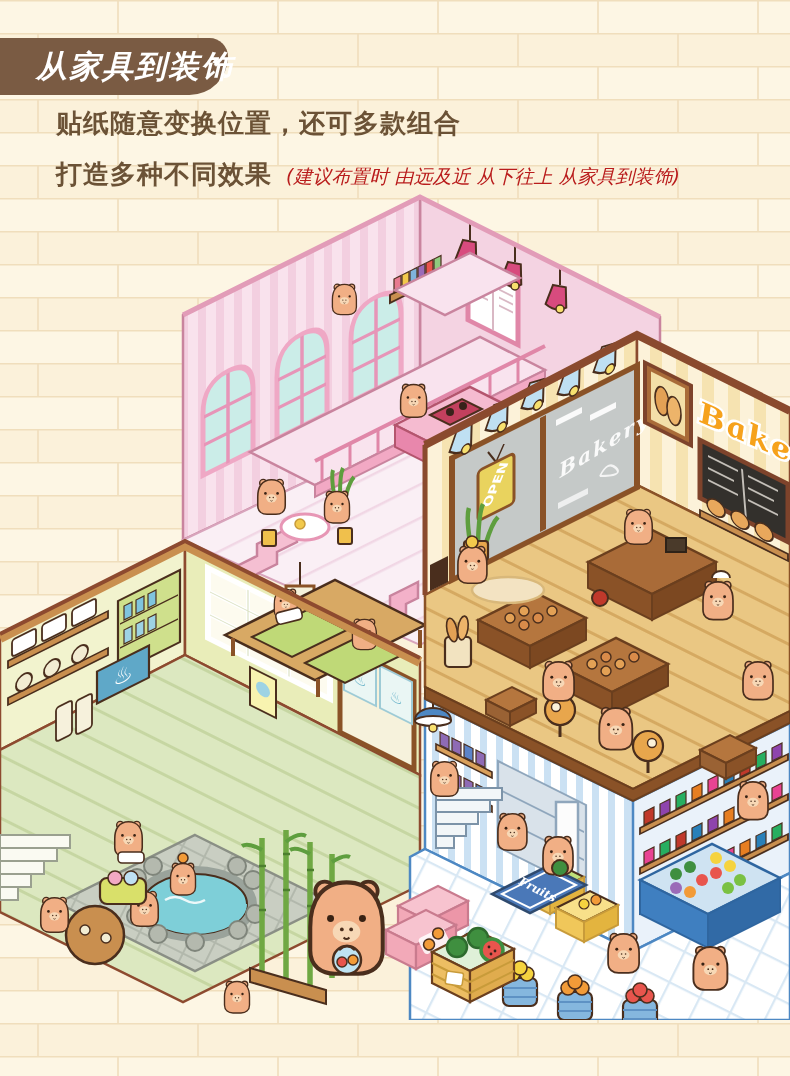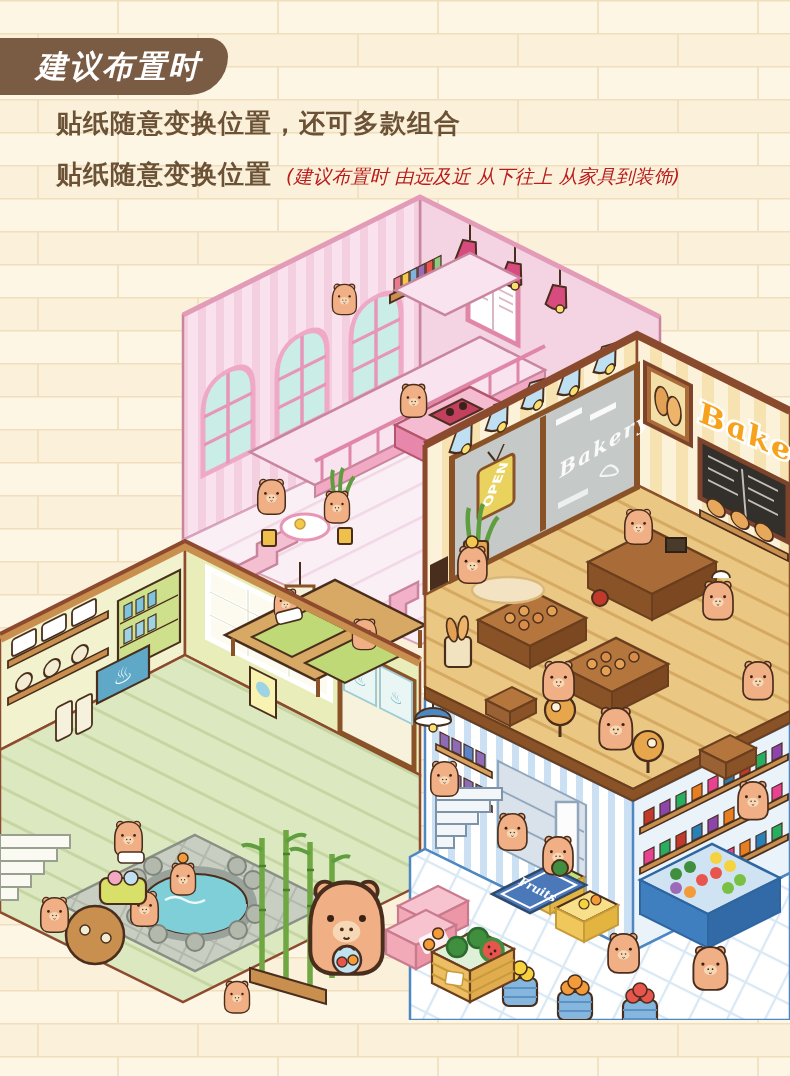--- a/index.html
+++ b/index.html
@@ -44,27 +44,27 @@
       <rect width="160" height="33" fill="#FDF6E4"></rect>
       <rect y="33" width="160" height="33" fill="#FBF1DA"></rect>
       <path d="M0,0.8 H160 M0,33.8 H160" stroke="#F0DEBC" stroke-width="1.6"></path>
       <path d="M118,0 V33 M38,33 V66" stroke="#F0DEBC" stroke-width="1.6"></path>
     </pattern>
   </defs>
   <rect width="790" height="1076" fill="url(#brick)"></rect>
 </svg>
 
 <div class="badge">
-  <span>建议布置时</span>
+  <span>从家具到装饰</span>
 </div>
 
 <div class="desc">
   <div class="l1">贴纸随意变换位置，还可多款组合</div>
   <div class="row2">
-    <span class="l2">贴纸随意变换位置</span>
+    <span class="l2">打造多种不同效果</span>
     <span class="note">(建议布置时 由远及近 从下往上 从家具到装饰)</span>
   </div>
 </div>
 
 <svg class="scene" width="790" height="830" viewBox="0 0 790 830">
 <defs>
   <pattern id="stripePink" width="18" height="10" patternUnits="userSpaceOnUse">
     <rect width="18" height="10" fill="#F9E2ED"></rect>
         <rect width="8" height="10" fill="#F3CFE0"></rect>
   </pattern>

